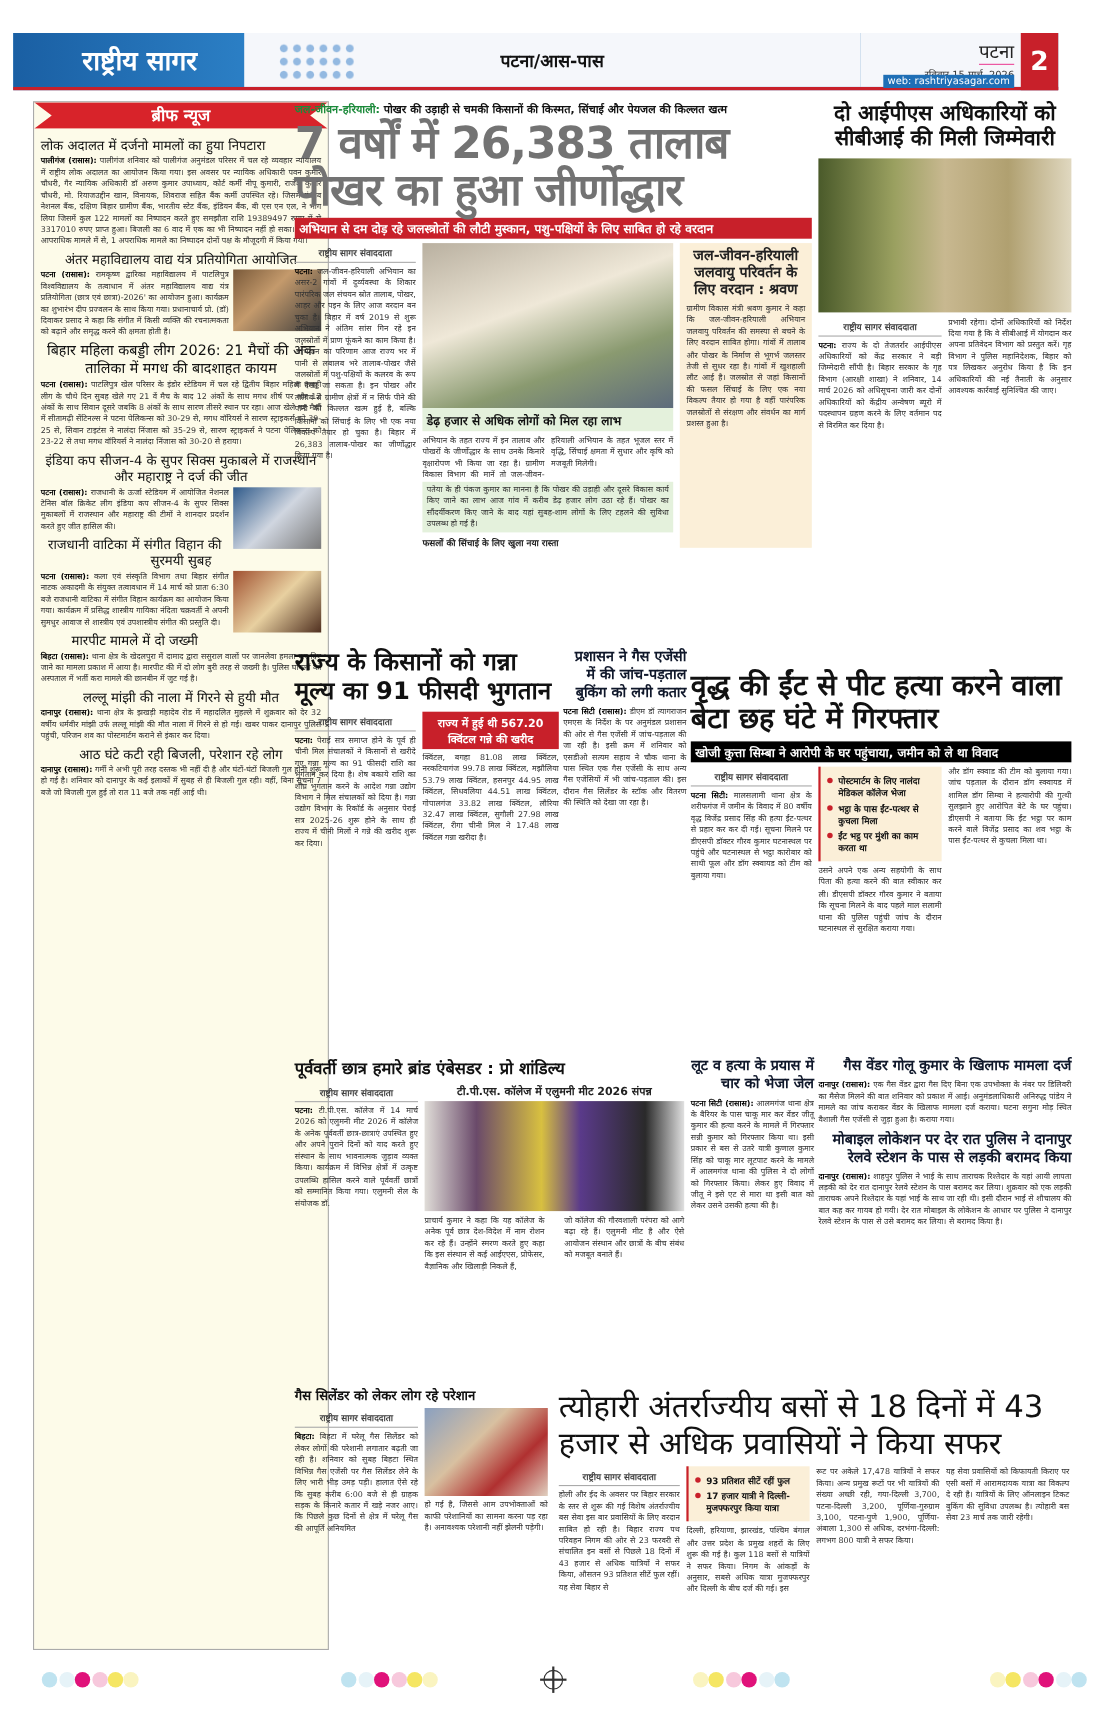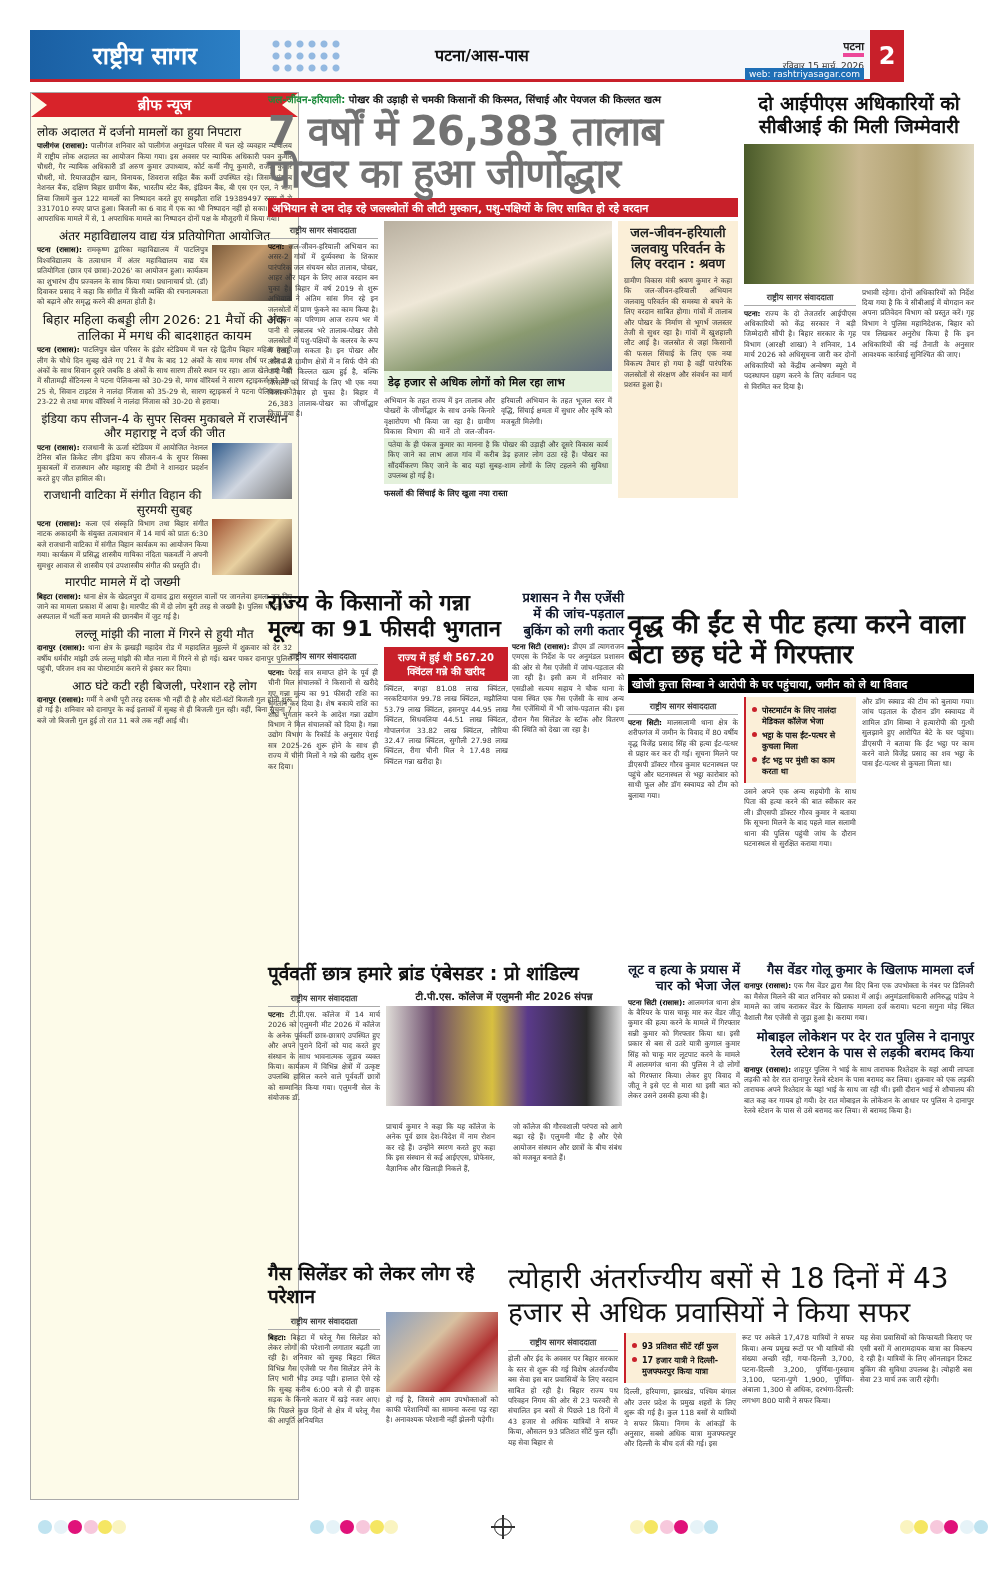--- a/index.html
+++ b/index.html
@@ -1,24 +1,24 @@
 <!DOCTYPE html>
 <html><head>
 <meta charset="utf-8">
 <style>
 *{box-sizing:border-box;margin:0;padding:0}
 body{width:1004px;height:1574px;background:#fff;font-family:"DejaVu Sans",sans-serif;color:#222;position:relative;overflow:hidden}
-.page{position:absolute;left:30px;top:30px;width:874px}
+.page{position:absolute;left:12px;top:30px;width:950px}
 .masthead{position:relative;height:52px;background:#1f6fb6;display:flex;align-items:stretch;border-bottom:3px solid #c8202a}
 .mast-logo{width:230px;background:linear-gradient(90deg,#1a5fa3,#2d82c8);color:#fff;font-family:"DejaVu Serif",serif;font-weight:bold;font-size:24px;display:flex;align-items:center;justify-content:center;clip-path:polygon(0 0,100% 0,92% 100%,0 100%)}
 .mast-center{flex:1;background:#f5f7fb;display:flex;align-items:center;justify-content:center;position:relative;margin-left:-20px}
 .mast-center .dots{position:absolute;left:30px;top:8px;width:70px;height:36px;background:radial-gradient(circle,#7aa9da 3px,transparent 4px) 0 0/12px 12px;opacity:.8}
 .mast-title{font-size:16px;font-weight:bold;color:#111}
 .mast-right{width:180px;background:#f5f7fb;display:flex;flex-direction:column;align-items:flex-end;justify-content:center;padding-right:40px;position:relative}
-.mast-city{font-size:11px;font-weight:bold;border-bottom:4px solid #ec4899;margin-bottom:2px}
+.mast-city{font-size:17px;font-weight:normal;border-bottom:1px solid #ec4899;margin-bottom:2px}
 .mast-date{font-size:9px;color:#333}
 .mast-pageno{position:absolute;right:0;top:0;width:34px;height:52px;background:#c8202a;color:#fff;font-size:24px;font-weight:bold;display:flex;align-items:center;justify-content:center}
 .mast-web{position:absolute;right:40px;bottom:-1px;background:#1f6fb6;color:#fff;font-size:9px;padding:1px 4px}
 .left-col{position:absolute;left:30px;top:92px;width:269px;height:1408px;background:#fdfbe9;border:1px solid #aaa}
 .brief-bar{background:#d8232a;color:#fff;text-align:center;font-size:15px;font-weight:bold;height:24px;line-height:24px;clip-path:polygon(0 0,100% 0,94% 50%,100% 100%,0 100%,6% 50%)}
 .brief{padding:4px 6px}
 .brief h3{font-size:12px;font-weight:normal;margin:4px 0 2px;line-height:1.2;color:#111}
 .brief h3.center{text-align:center}
 .brief p{font-size:7.2px;line-height:1.45;color:#333;text-align:justify}
 .brief p b{color:#000}
@@ -171,51 +171,51 @@
         <li>भट्ठा के पास ईंट-पत्थर से कुचला मिला</li>
         <li>ईंट भट्ठ पर मुंशी का काम करता था</li>
       </ul>
       <div class="col-text" style="margin-top:4px">उसने अपने एक अन्य सहयोगी के साथ पिता की हत्या करने की बात स्वीकार कर ली। डीएसपी डॉक्टर गौरव कुमार ने बताया कि सूचना मिलने के बाद पहले माल सलामी थाना की पुलिस पहुंची जांच के दौरान घटनास्थल से सुरक्षित कराया गया।</div>
     </div>
     <div style="width:112px" class="col-text">और डॉग स्क्वाड की टीम को बुलाया गया। जांच पड़ताल के दौरान डॉग स्क्वायड में शामिल डॉग सिम्बा ने हत्यारोपी की गुत्थी सुलझाने हुए आरोपित बेटे के घर पहुंचा। डीएसपी ने बताया कि ईंट भट्ठा पर काम करने वाले विजेंद्र प्रसाद का शव भट्ठा के पास ईंट-पत्थर से कुचला मिला था।</div>
   </div>
 </div>
 
 <div class="abs" style="left:268px;top:962px;width:355px">
-  <div class="h-medium" style="font-size:19px">पूर्ववर्ती छात्र हमारे ब्रांड एंबेसडर : प्रो शांडिल्य</div>
+  <div class="h-medium" style="font-size:15px">पूर्ववर्ती छात्र हमारे ब्रांड एंबेसडर : प्रो शांडिल्य</div>
   <div style="display:flex;gap:6px;margin-top:4px">
     <div style="width:112px">
       <div class="byline">राष्ट्रीय सागर संवाददाता</div>
       <div class="col-text"><b>पटना:</b> <span>टी.पी.एस. कॉलेज में 14 मार्च 2026 को एलुमनी मीट 2026 में कॉलेज के अनेक पूर्ववर्ती छात्र-छात्राएं उपस्थित हुए और अपने पुराने दिनों को याद करते हुए संस्थान के साथ भावनात्मक जुड़ाव व्यक्त किया। कार्यक्रम में विभिन्न क्षेत्रों में उत्कृष्ट उपलब्धि हासिल करने वाले पूर्ववर्ती छात्रों को सम्मानित किया गया। एलुमनी सेल के संयोजक डॉ.</span></div>
     </div>
     <div style="width:236px">
       <div style="font-size:10px;font-weight:bold;text-align:center">टी.पी.एस. कॉलेज में एलुमनी मीट 2026 संपन्न</div>
       <div class="photo" style="height:100px;margin-top:3px;background:linear-gradient(90deg,#e0ddd8,#6a4a6a 20%,#d8c040 45%,#5a3a8a 60%,#2a2a2a 85%,#e0e0e0)"></div>
-      <div style="display:flex;gap:18px;margin-top:16px">
+      <div style="display:flex;gap:18px;margin-top:4px">
         <div class="col-text" style="flex:1">प्राचार्य कुमार ने कहा कि यह कॉलेज के अनेक पूर्व छात्र देश-विदेश में नाम रोशन कर रहे हैं। उन्होंने स्मरण करते हुए कहा कि इस संस्थान से कई आईएएस, प्रोफेसर, वैज्ञानिक और खिलाड़ी निकले हैं,</div>
         <div class="col-text" style="flex:1">जो कॉलेज की गौरवशाली परंपरा को आगे बढ़ा रहे हैं। एलुमनी मीट है और ऐसे आयोजन संस्थान और छात्रों के बीच संबंध को मजबूत बनाते हैं।</div>
       </div>
     </div>
   </div>
 </div>
 
 <div class="abs" style="left:628px;top:962px;width:112px">
   <div class="h-small">लूट व हत्या के प्रयास में चार को भेजा जेल</div>
   <div class="col-text" style="margin-top:3px"><b>पटना सिटी (रासास):</b> <span>आलमगंज थाना क्षेत्र के बैरियर के पास चाकू मार कर वेंडर जीतू कुमार की हत्या करने के मामले में गिरफ्तार सन्नी कुमार को गिरफ्तार किया था। इसी प्रकार से बस से उतरे यात्री कुणाल कुमार सिंह को चाकू मार लूटपाट करने के मामले में आलमगंज थाना की पुलिस ने दो लोगों को गिरफ्तार किया। लेकर हुए विवाद में जीतू ने इसे एट से मारा था इसी बात को लेकर उसने उसकी हत्या की है।</span></div>
 </div>
 
 <div class="abs" style="left:744px;top:962px;width:230px">
   <div class="h-small">गैस वेंडर गोलू कुमार के खिलाफ मामला दर्ज</div>
   <div class="col-text" style="margin-top:3px"><b>दानापुर (रासास):</b> <span>एक गैस वेंडर द्वारा गैस दिए बिना एक उपभोक्ता के नंबर पर डिलिवरी का मैसेज मिलने की बात शनिवार को प्रकाश में आई। अनुमंडलाधिकारी अनिरुद्ध पांडेय ने मामले का जांच कराकर वेंडर के खिलाफ मामला दर्ज कराया। घटना सगुना मोड़ स्थित वैशाली गैस एजेंसी से जुड़ा हुआ है। कराया गया।</span></div>
   <div class="h-small" style="margin-top:6px">मोबाइल लोकेशन पर देर रात पुलिस ने दानापुर रेलवे स्टेशन के पास से लड़की बरामद किया</div>
   <div class="col-text" style="margin-top:3px"><b>दानापुर (रासास):</b> <span>शाहपुर पुलिस ने भाई के साथ ताराचक रिश्तेदार के यहां आयी लापता लड़की को देर रात दानापुर रेलवे स्टेशन के पास बरामद कर लिया। शुक्रवार को एक लड़की ताराचक अपने रिश्तेदार के यहां भाई के साथ जा रही थी। इसी दौरान भाई से शौचालय की बात कह कर गायब हो गयी। देर रात मोबाइल के लोकेशन के आधार पर पुलिस ने दानापुर रेलवे स्टेशन के पास से उसे बरामद कर लिया। से बरामद किया है।</span></div>
 </div>
 
 <div class="abs" style="left:268px;top:1262px;width:236px">
-  <div class="h-medium" style="font-size:19px">गैस सिलेंडर को लेकर लोग रहे परेशान</div>
+  <div class="h-medium" style="font-size:12px">गैस सिलेंडर को लेकर लोग रहे परेशान</div>
   <div style="display:flex;gap:6px;margin-top:4px">
     <div style="width:112px">
       <div class="byline">राष्ट्रीय सागर संवाददाता</div>
       <div class="col-text"><b>बिहटा:</b> <span>बिहटा में घरेलू गैस सिलेंडर को लेकर लोगों की परेशानी लगातार बढ़ती जा रही है। शनिवार को सुबह बिहटा स्थित विभिन्न गैस एजेंसी पर गैस सिलेंडर लेने के लिए भारी भीड़ उमड़ पड़ी। हालात ऐसे रहे कि सुबह करीब 6:00 बजे से ही ग्राहक सड़क के किनारे कतार में खड़े नजर आए। कि पिछले कुछ दिनों से क्षेत्र में घरेलू गैस की आपूर्ति अनियमित</span></div>
     </div>
     <div style="width:112px">
       <div class="photo" style="height:80px;background:linear-gradient(135deg,#8aa0c0,#d8c0a0 40%,#b03030 70%,#e0d0c0)"></div>
       <div class="col-text" style="margin-top:3px">हो गई है, जिससे आम उपभोक्ताओं को काफी परेशानियों का सामना करना पड़ रहा है। अनावश्यक परेशानी नहीं झेलनी पड़ेगी।</div>
     </div>
   </div>

